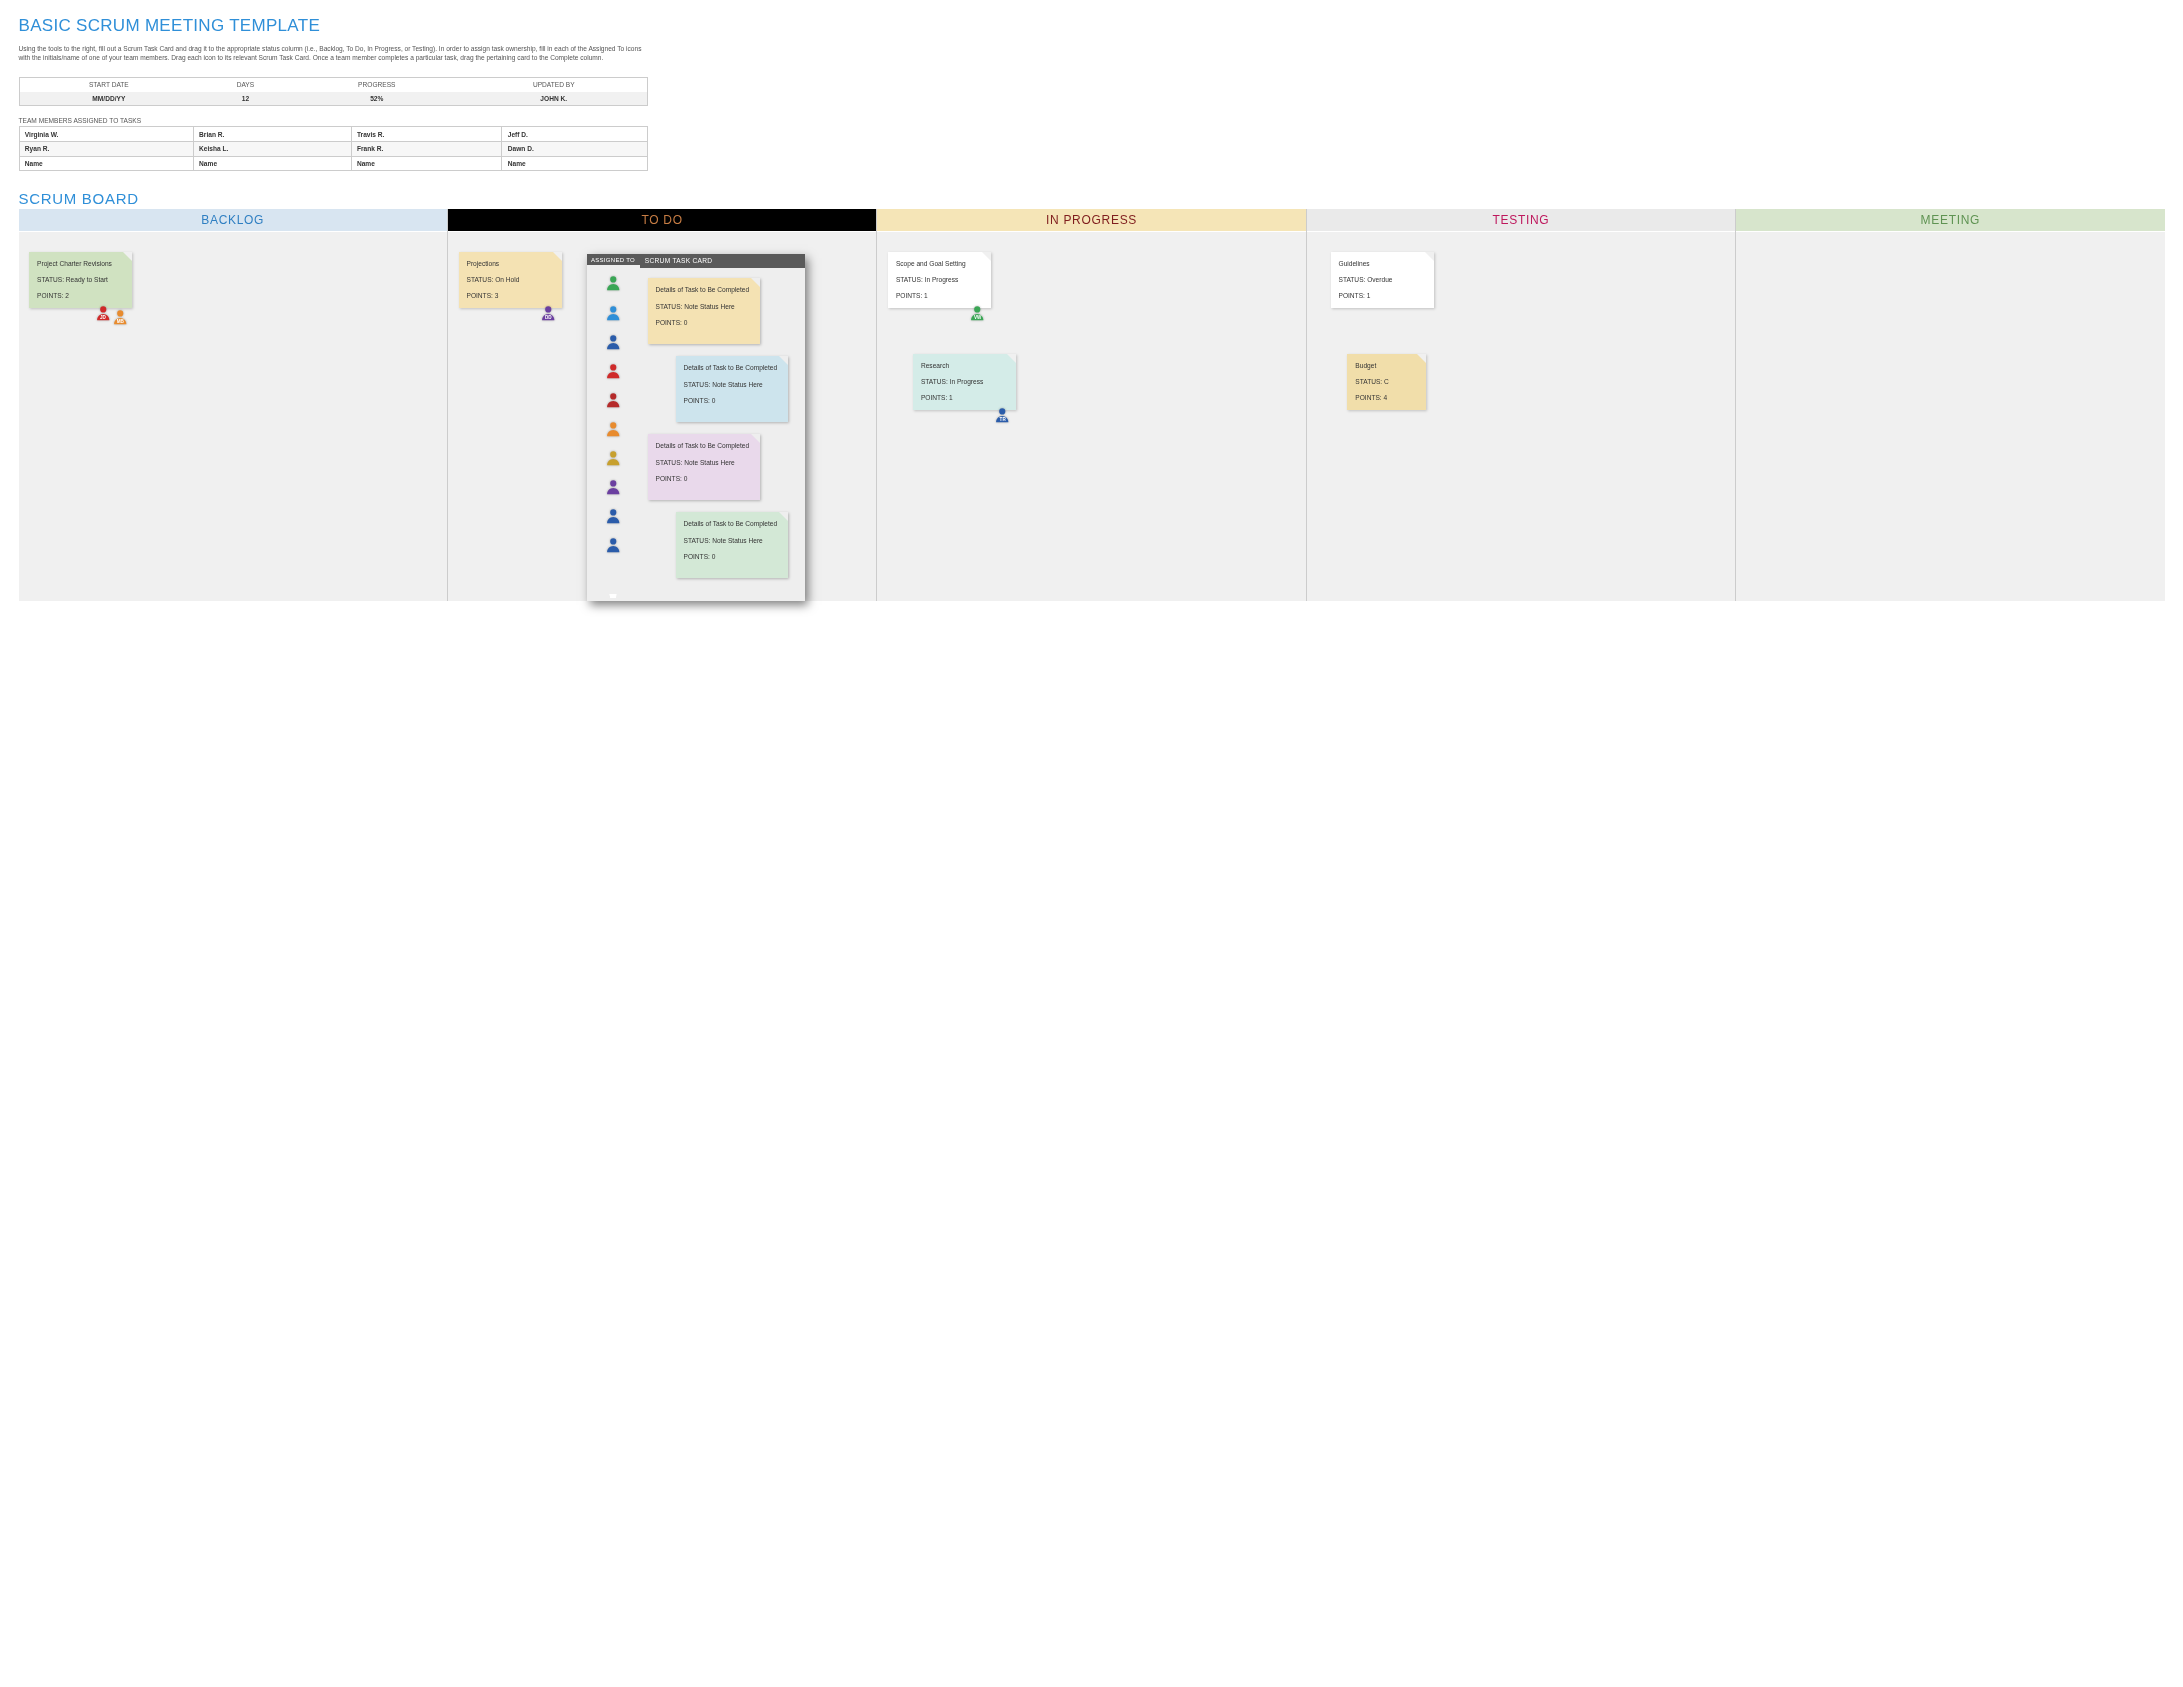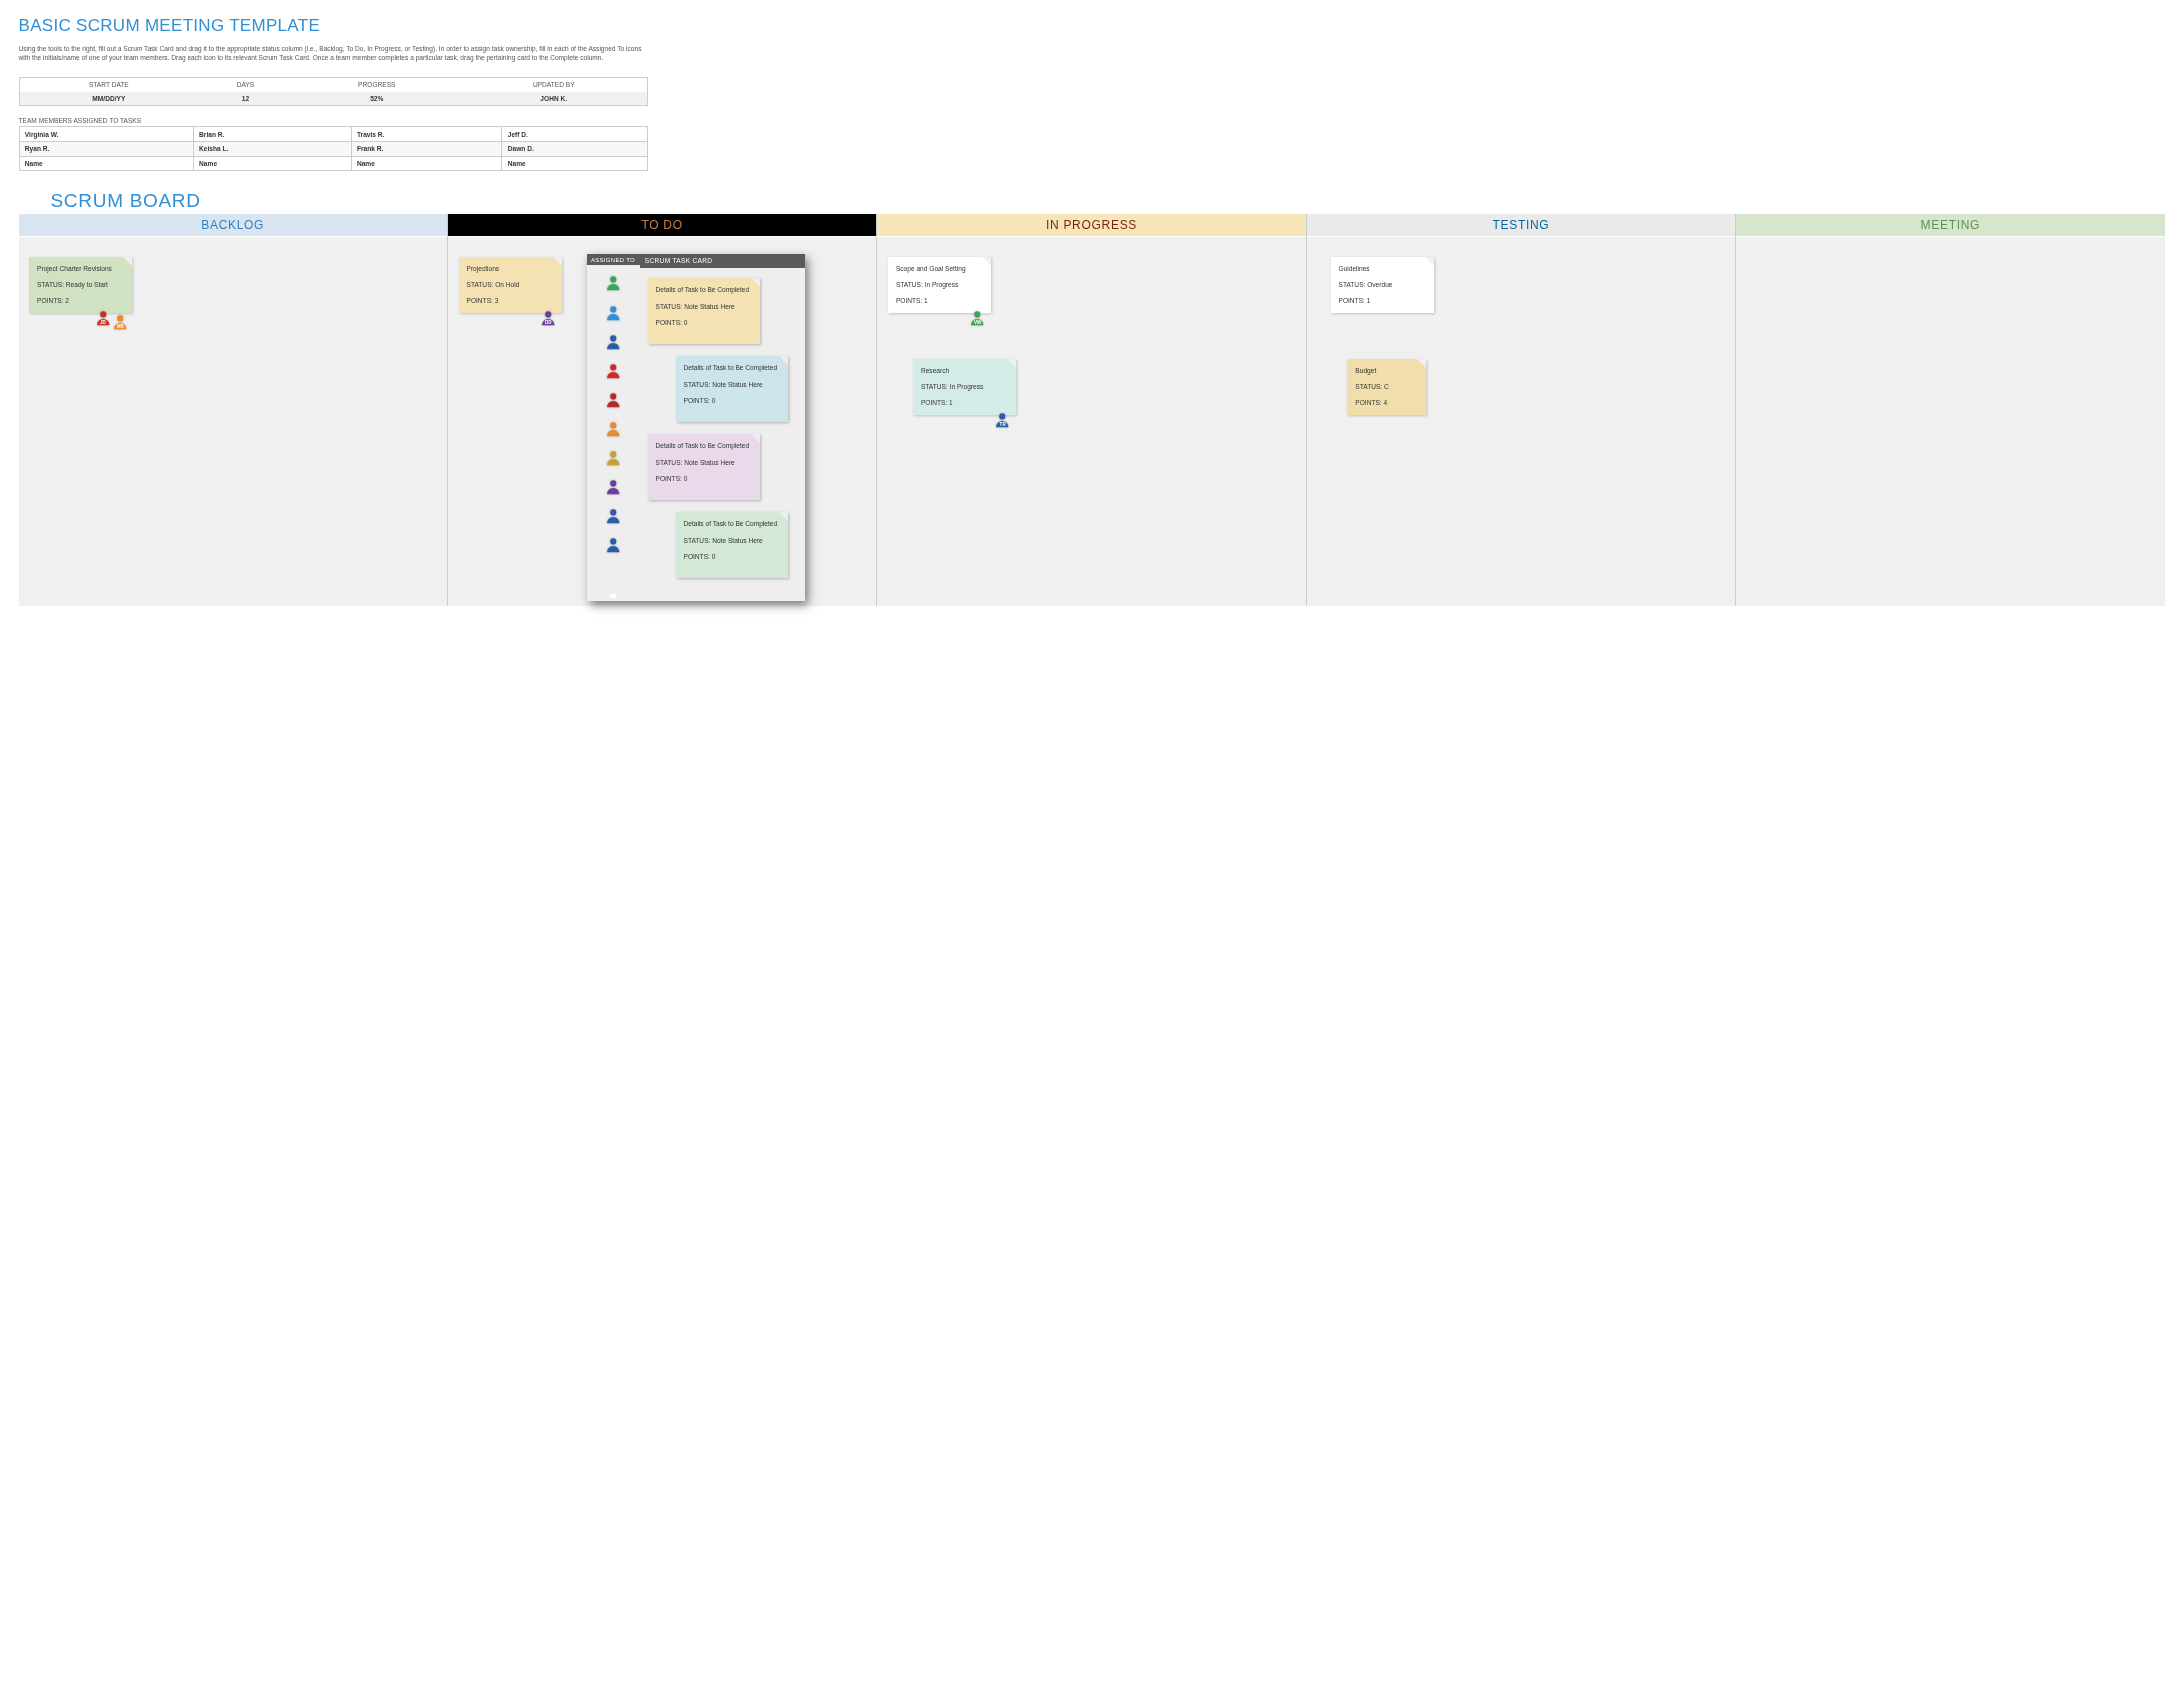--- a/index.html
+++ b/index.html
@@ -7,30 +7,30 @@
 h1{font-family:"Century Gothic",Futura,Arial,sans-serif;font-size:17px;font-weight:normal;color:#2f8fd8;margin-bottom:8px;letter-spacing:0.3px;}
 .intro{font-size:6.6px;color:#555;line-height:1.4;max-width:635px;margin-bottom:14.6px;}
 .summary{width:629px;border-collapse:collapse;margin-bottom:10.6px;border:0.7px solid #ccc;}
 .summary th,.summary td{padding:3.3px 4px;text-align:center;font-size:6.6px;}
 .summary th{font-weight:normal;color:#555;background:#fff;}
 .summary td{font-weight:bold;background:#f1f1f1;color:#333;}
 .sublabel{font-size:6.6px;color:#555;margin-bottom:2.6px;}
 .team{width:629px;border-collapse:collapse;margin-bottom:18.5px;}
 .team td{border:0.7px solid #ccc;padding:3.3px 5.3px;font-size:6.6px;font-weight:bold;}
 .team tr:nth-child(even) td{background:#f7f7f7;}
-h2{font-family:"Century Gothic",Futura,Arial,sans-serif;font-size:19px;font-weight:normal;color:#2f8fd8;margin-bottom:2.6px;letter-spacing:0.7px;margin-left:32px;}
+h2{font-family:"Century Gothic",Futura,Arial,sans-serif;font-size:15px;font-weight:normal;color:#2f8fd8;margin-bottom:2.6px;letter-spacing:0.7px;}
 
 .board{display:flex;width:100%;}
 .col{flex:1;position:relative;border-left:0.7px solid #ccc;}
 .col:first-child{border-left:none;}
 .col-head{text-align:center;padding:4px 0;font-size:12px;letter-spacing:0.7px;}
 .col-head.backlog{background:#d8e5f1;color:#2f7fc2;}
 .col-head.todo{background:#000000;color:#c77d44;}
 .col-head.inprogress{background:#f5e5b7;color:#7f1d1d;}
-.col-head.testing{background:#eaeaea;color:#0369a1;}
+.col-head.testing{background:#eaeaea;color:#be185d;}
 .col-head.complete{background:#d7e5cc;color:#5f9352;}
 .col-body{background:#f0f0f0;min-height:370px;padding:20px 10.6px;border-top:0.7px solid #fff;position:relative;}
 .card{position:relative;width:103px;min-height:56px;padding:6.6px 6.6px 6.6px 8px;margin-bottom:46px;font-size:6.6px;line-height:1.5;box-shadow:1.3px 1.3px 2.6px rgba(0,0,0,.2);}
 .card::before{content:"";position:absolute;top:0;right:0;width:0;height:0;border-left:9.3px solid transparent;border-top:9.3px solid #f0f0f0;}
 .card-title{display:block;margin-bottom:6.6px;}
 .card-status{display:block;margin-bottom:5.3px;}
 .card-points{display:block;}
 .c-green{background:#d0e2c1;}
 .c-yellow{background:#f4e2b3;}
 .c-teal{background:#d4ece8;}

